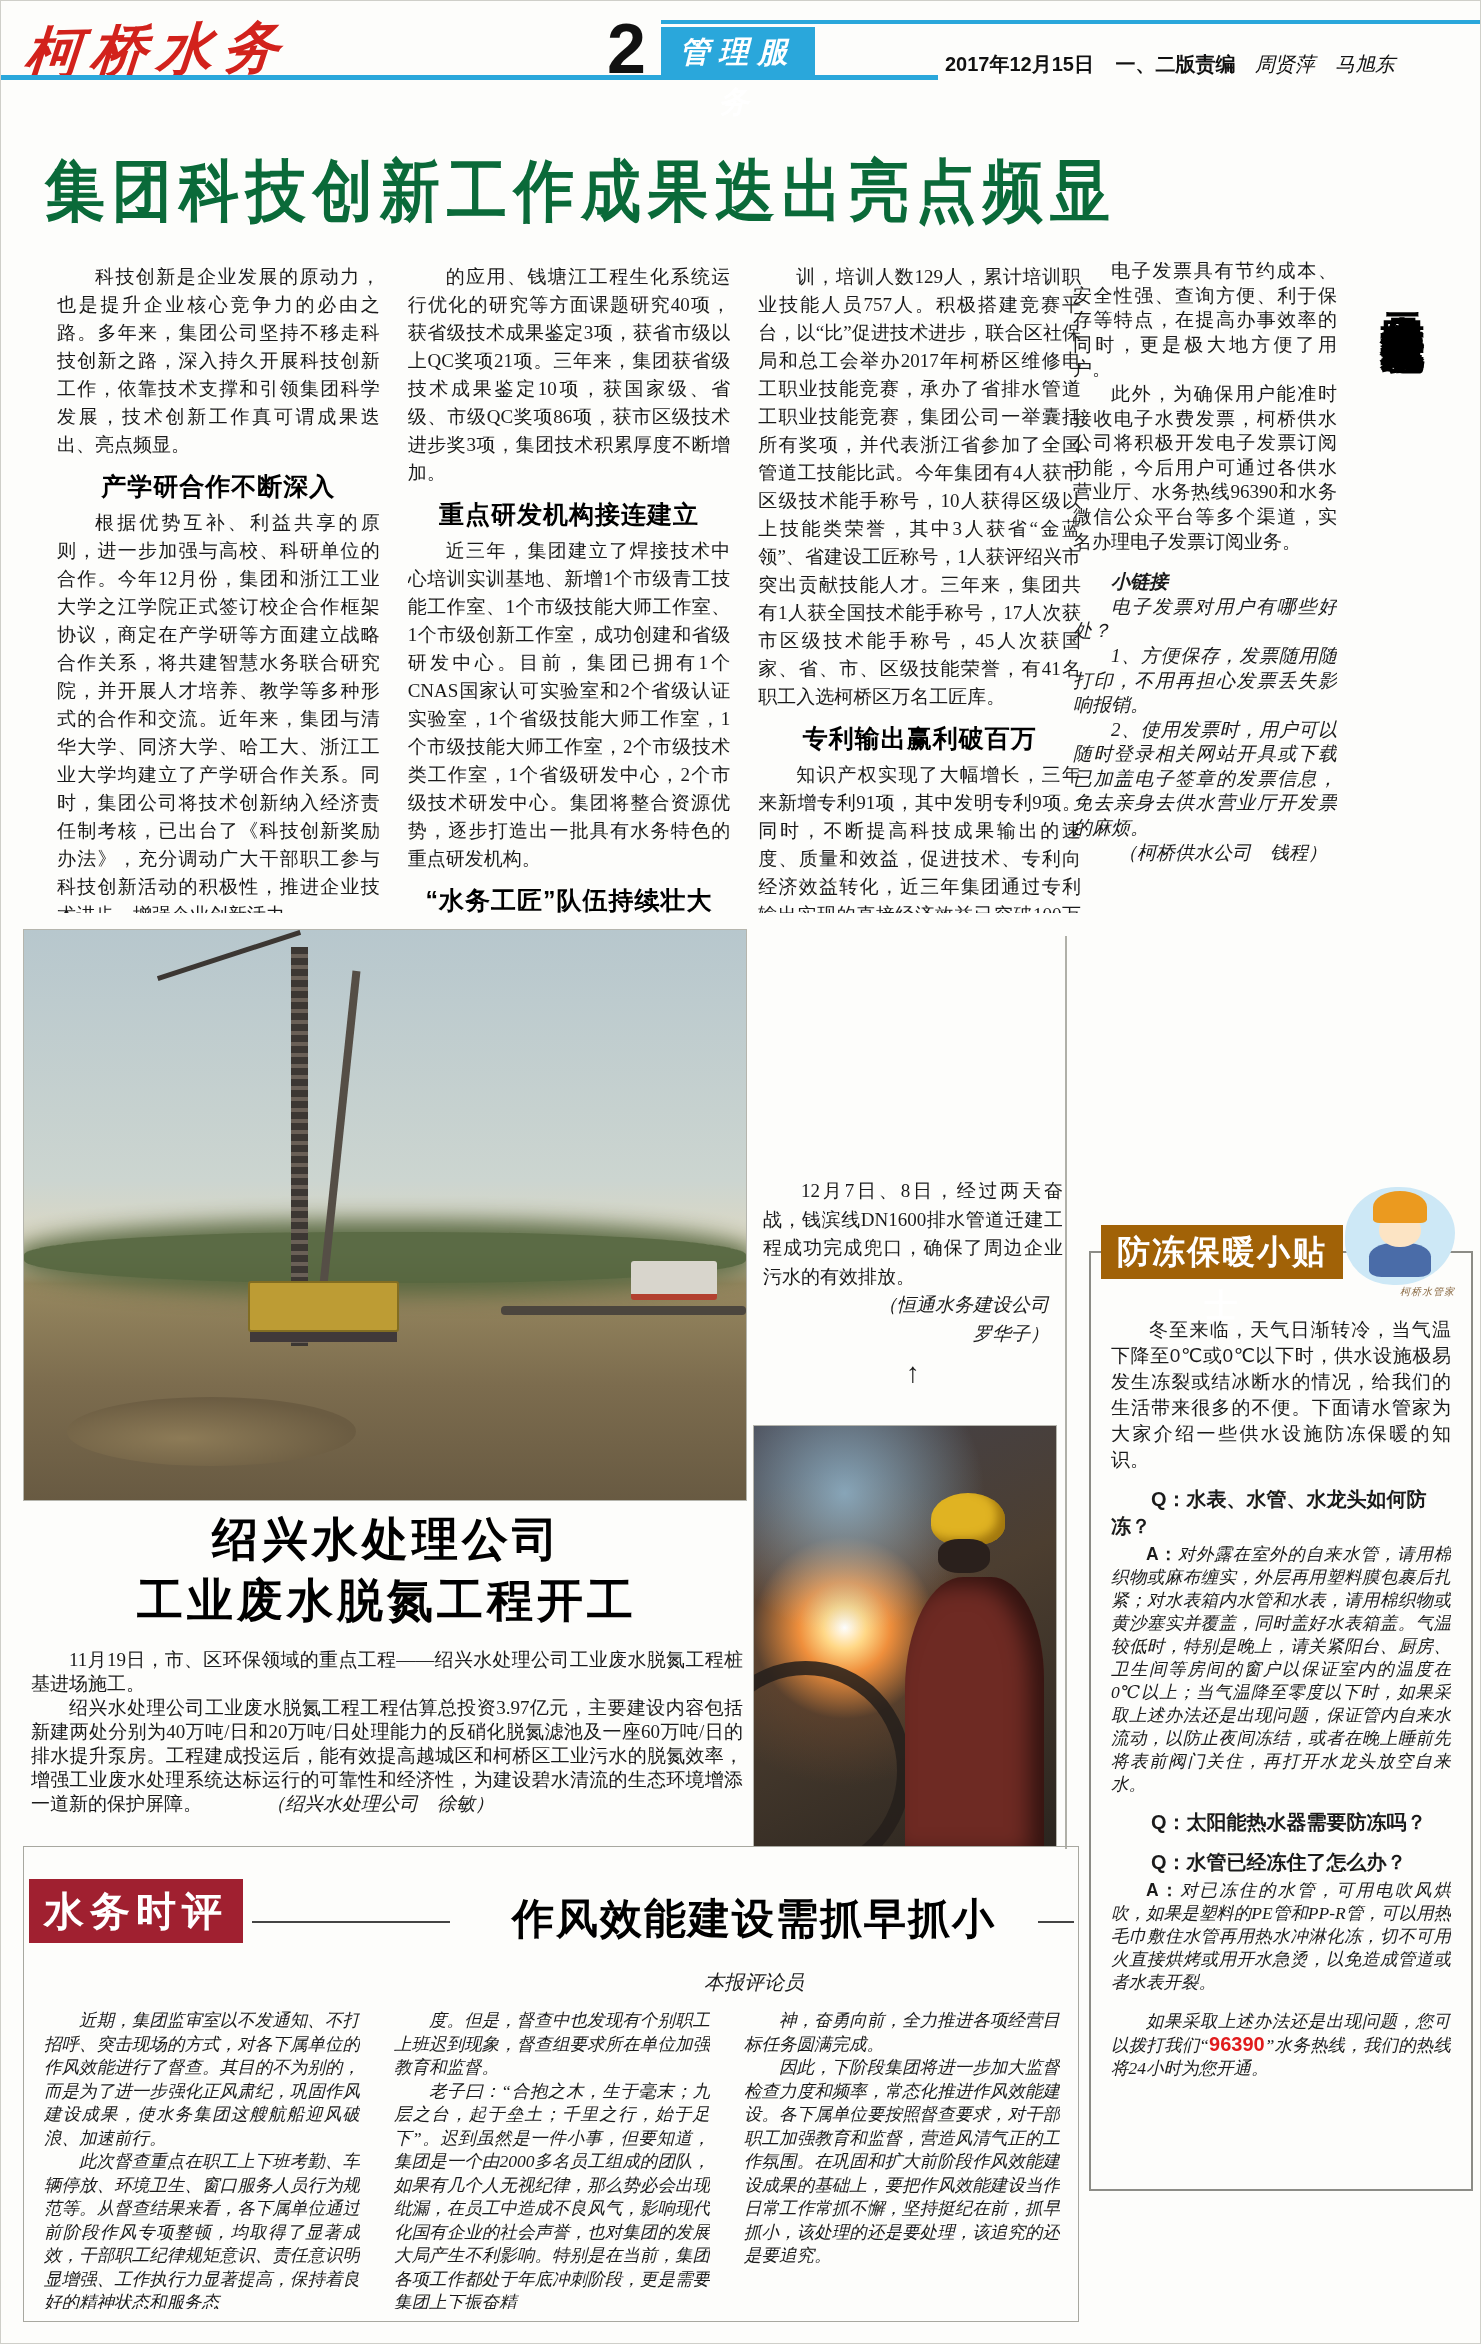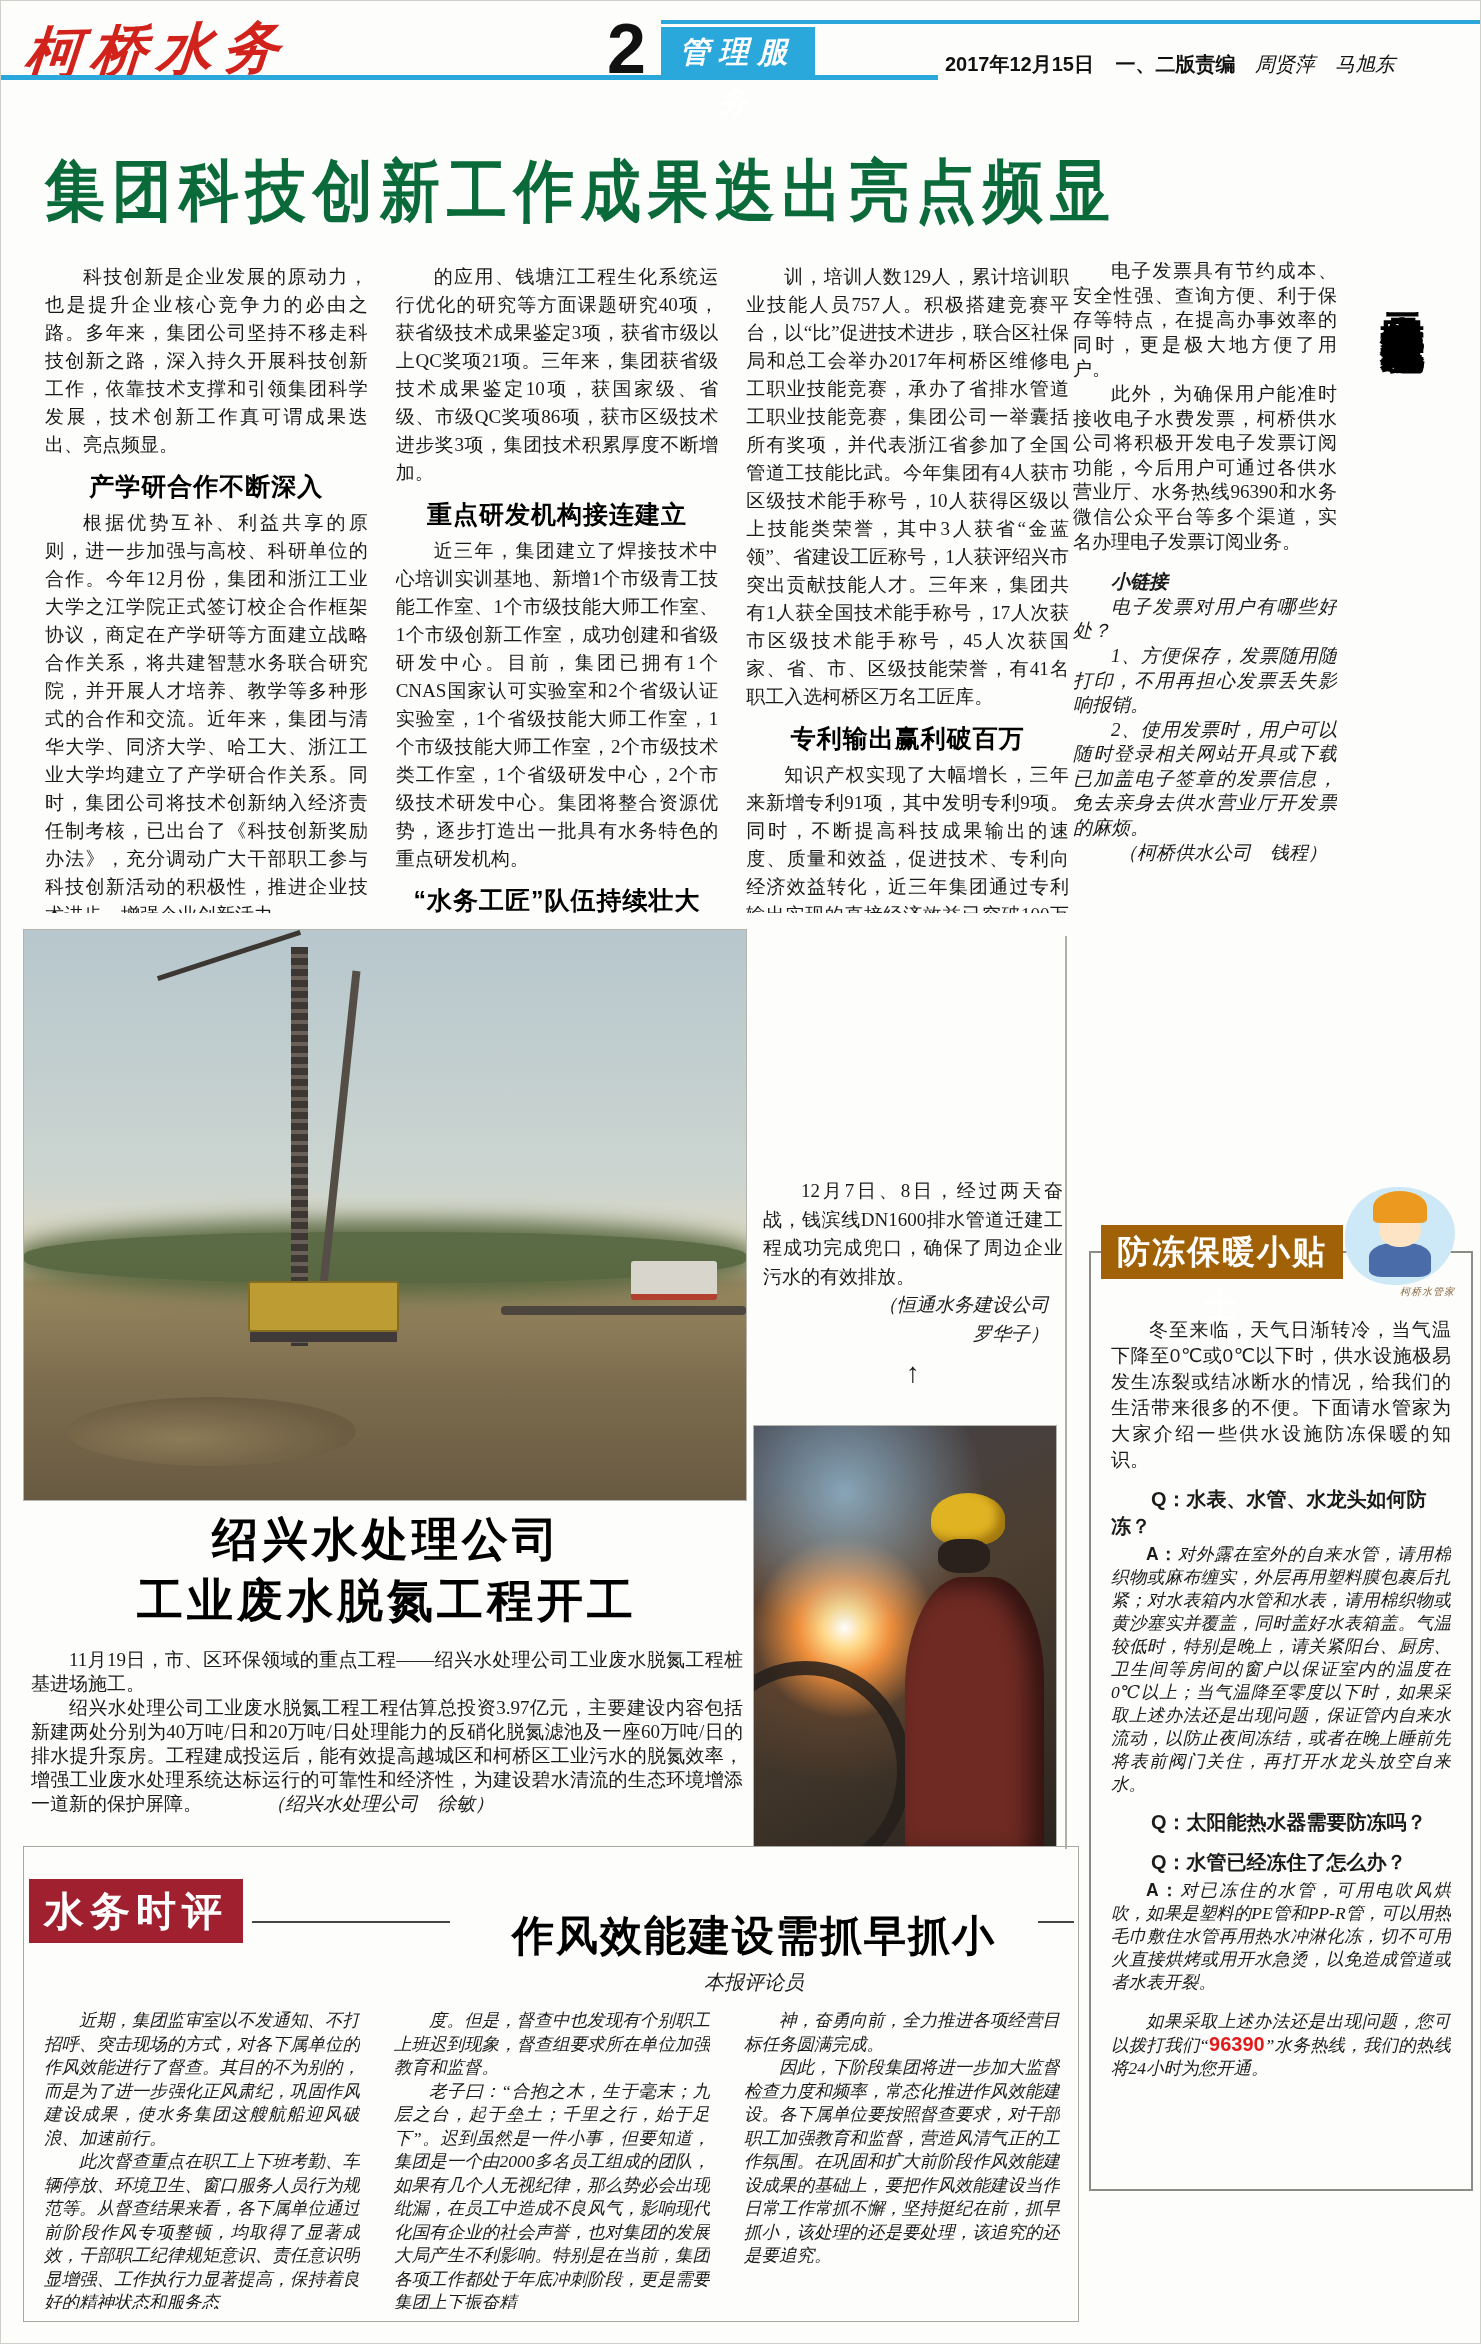--- a/index.html
+++ b/index.html
@@ -41,21 +41,21 @@
   .dateline .edlabel { margin-left:16px; }
 
   
   .main-headline {
     position:absolute; left:44px; top:146px; width:1030px;
     font-size:60px; font-weight:bold; color:#0a6a39; letter-spacing:7px;
     white-space:nowrap; transform:scaleY(1.12); transform-origin:left top;
     font-family:"Liberation Sans","DejaVu Sans",sans-serif;
   }
   .main-cols {
-    position:absolute; left:44px; top:262px; width:1024px; height:650px;
+    position:absolute; left:56px; top:262px; width:1024px; height:650px;
     display:flex; gap:28px; overflow:hidden;
     font-size:19px; line-height:28px; text-align:justify;
   }
   .main-cols .col { flex:1; overflow:hidden; }
   .main-cols p { text-indent:2em; }
   .main-cols h4 {
     font-size:25px; text-align:center; margin:13px 0 9px; letter-spacing:1px;
     font-family:"Liberation Sans","DejaVu Sans",sans-serif; color:#000;
   }
   .sig { text-align:right; padding-right:10px; font-style:italic; }
@@ -165,21 +165,21 @@
     font-family:"Liberation Sans","DejaVu Sans",sans-serif; }
 
   
   .commentary { position:absolute; left:22px; top:1845px; width:1056px; height:476px;
     border:1.5px solid #a8a8a0; }
   .comm-label { position:absolute; left:5px; top:32px; width:214px; height:64px;
     background:#a02030; color:#fff; font-size:40px; font-weight:bold; letter-spacing:6px;
     text-align:center; line-height:64px; font-family:"Liberation Sans","DejaVu Sans",sans-serif; }
   .comm-headline { position:absolute; left:430px; top:44px; width:600px; text-align:center;
     font-size:42px; font-weight:bold; letter-spacing:2px; color:#000;
-    font-family:"Liberation Sans","DejaVu Sans",sans-serif;margin-top:17px; }
+    font-family:"Liberation Sans","DejaVu Sans",sans-serif; }
   .comm-line-l { position:absolute; left:228px; top:74px; width:198px; height:2px; background:#444; }
   .comm-line-r { position:absolute; left:1014px; top:74px; width:36px; height:2px; background:#444; }
   .comm-byline { position:absolute; left:430px; top:122px; width:600px; text-align:center;
     font-size:20px; font-style:italic; }
   .comm-cols { position:absolute; left:20px; right:18px; top:162px; bottom:12px;
     display:flex; gap:34px; overflow:hidden;
     font-style:italic; font-size:17.5px; line-height:23.5px; text-align:justify; }
   .comm-cols .col { flex:1; overflow:hidden; }
   .comm-cols p { text-indent:2em; }
 </style>

